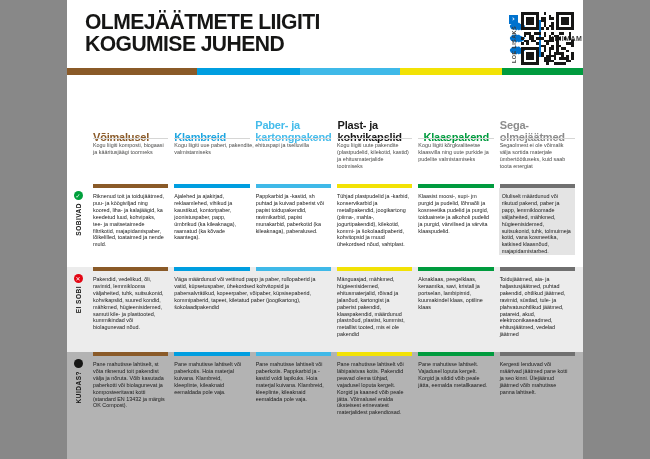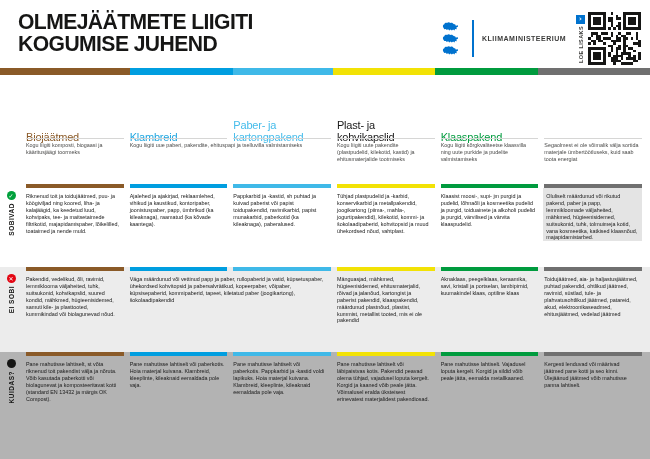--- a/index.html
+++ b/index.html
@@ -1,19 +1,19 @@
 <!DOCTYPE html>
 <html><head>
 <meta charset="utf-8">
 <style>
   * { box-sizing: border-box; margin: 0; padding: 0; }
   html,body { background:#888; }
   .page {
     position: relative;
-    width: 650px; height: 459px;
+    width: 516px; height: 459px;
     background: #ffffff;
     font-family: "Liberation Sans", sans-serif;
     color: #1a1a1a;
     overflow: hidden;
     margin: 0 auto;
   }
 
   
   .hdr { position: relative; height: 68px; }
   .title {
@@ -50,38 +50,38 @@
   .c-bio  { background: #8A5A28; }
   .c-vp   { background: #009EE0; }
   .c-kart { background: #3FB9E8; }
   .c-plast{ background: #F2E205; }
   .c-klaas{ background: #009B3E; }
   .c-sega { background: #707070; }
   .t-bio  { color: #8A5A28; }
   .t-vp   { color: #1FA6E0; }
   .t-kart { color: #45BCEB; }
   .t-plast{ color: #1a1a1a; }
-  .t-klaas{ color: #009B3E; }
+  .t-klaas{ color: #009B3E; text-align: center; }
   .t-sega { color: #8C8C8C; }
 
   
   .section { position: relative; }
   .bars, .cells {
     display: grid; grid-template-columns: repeat(6, 1fr);
     column-gap: 6px; padding-left: 26px; padding-right: 8px;
   }
   .bars i { height: 4px; display: block; }
   .bars.rule i { height: 1px; background: #D6D6D5; }
   .cells { align-items: stretch; }
   .cell { font-size: 5.4px; line-height: 1.28; padding: 5px 3px 0 0; color: #1a1a1a; }
   .span2 { grid-column: span 2; }
 
   .sec-headers { height: 63px; }
   .sec-headers .cells { height: 63px; align-items: end; padding-bottom: 7px; }
-  .colhead { font-size: 11px; font-weight: 400; line-height: 1.05; white-space: pre-line; letter-spacing: -0.2px; margin-top: 45px; }
+  .colhead { font-size: 11px; font-weight: 700; line-height: 1.05; white-space: pre-line; letter-spacing: -0.2px; margin-top: 45px; }
 
   .sec-desc { height: 46px; }
   .sec-desc .cell { color: #4a4a49; padding-top: 3px; }
 
   .sec-sobivad { height: 83px; background: #ffffff; }
   .sec-eisobi  { height: 85px; background: #ECECEC; }
   .sec-kuidas  { height: 107px; background: #B3B3B3; }
   .shade { background: #E4E4E4; padding-left: 3px; margin-left: -1px; }
 
   
@@ -142,27 +142,29 @@
     <i class="c-bio" style="width:130px"></i>
     <i class="c-vp" style="width:103px"></i>
     <i class="c-kart" style="width:100px"></i>
     <i class="c-plast" style="width:102px"></i>
     <i class="c-klaas" style="width:103px"></i>
     <i class="c-sega" style="width:112px"></i>
   </div>
 
   <div class="section sec-headers">
     <div class="cells">
-      <div class="colhead t-bio">Biojäätmed</div>
+      <div class="colhead t-bio">Võimalusel</div>
       <div class="colhead t-vp">Klambreid</div>
       <div class="colhead t-kart">Paber- ja
 kartongpakend</div>
       <div class="colhead t-plast">Plast- ja
 kohvikapslid</div>
       <div class="colhead t-klaas">Klaaspakend</div>
+      <div class="colhead t-sega">Sega-
+olmejäätmed</div>
     </div>
   </div>
 
   <div class="section sec-desc">
     <div class="bars rule">
         <i></i>
         <i></i>
         <i></i>
         <i></i>
         <i></i>

